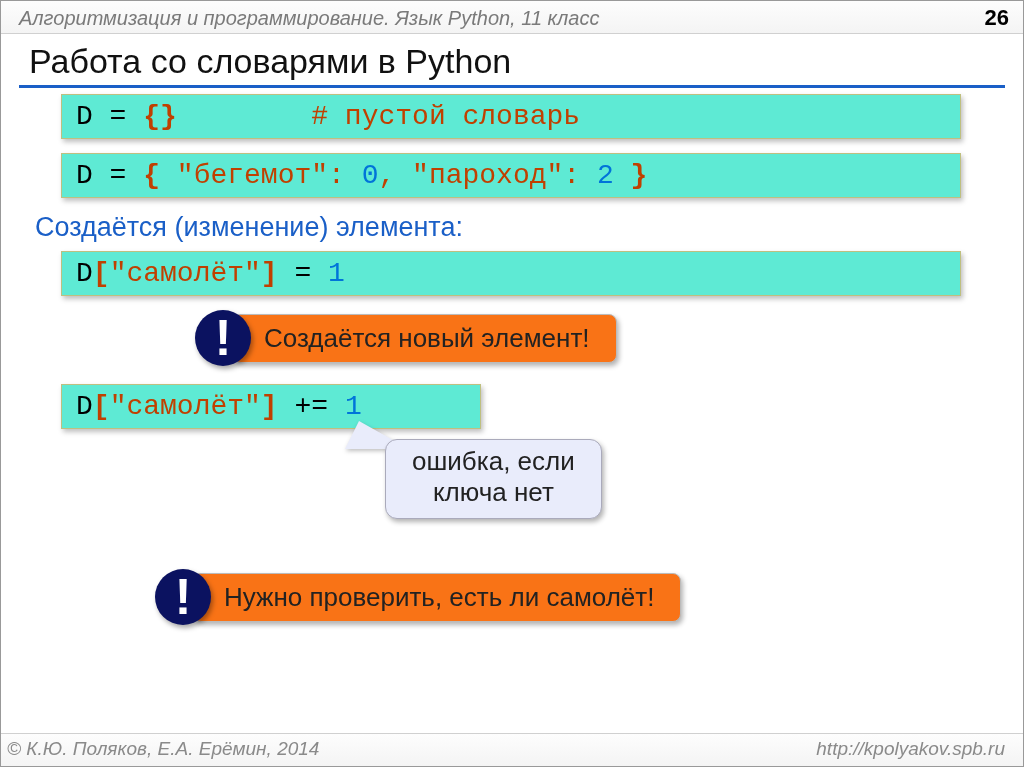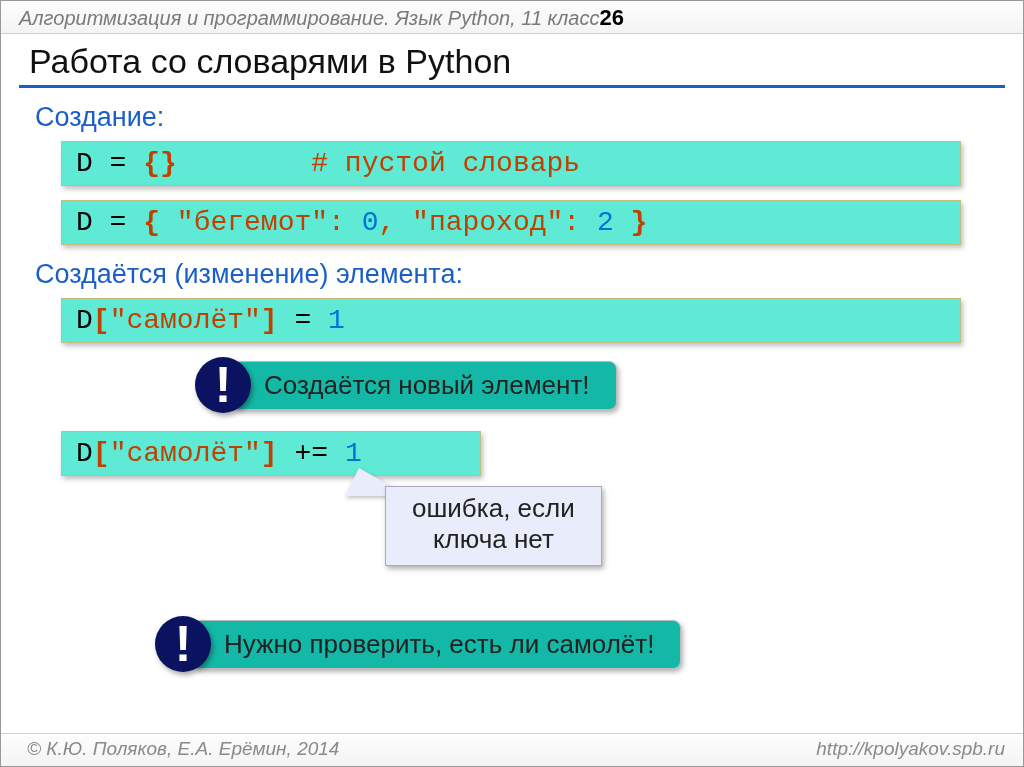--- a/index.html
+++ b/index.html
@@ -13,21 +13,21 @@
   }
   .slide {
     width: 1024px;
     height: 767px;
     border: 1px solid #999;
     display: flex;
     flex-direction: column;
   }
   .header {
     display: flex;
-    justify-content: flex-start;
+    justify-content: space-between;
     align-items: center;
     padding: 4px 14px 2px 18px;
     font-style: italic;
     color: #7a7a7a;
     font-size: 20px;
     border-bottom: 1px solid #d0d0d0;
     background: linear-gradient(#fdfdfd,#f4f4f4);
   }
   .pagenum { color:#000; font-weight:bold; font-style: normal; font-size:22px; }
   .title {
@@ -72,58 +72,58 @@
     color: #fff;
     font-weight: bold;
     font-size: 50px;
     display:flex; align-items:center; justify-content:center;
     margin-right: -18px;
     z-index:2;
     box-shadow: 2px 3px 5px rgba(0,0,0,.35);
     line-height:1;
   }
   .callout {
-    background: #14b8a6;
+    background: #f97316;
     border: 1px solid #bbb;
     border-radius: 8px;
     box-shadow: 2px 3px 5px rgba(0,0,0,.3);
     padding: 8px 26px 8px 30px;
     font-size: 26px;
     color:#222;
   }
   .errbox-wrap {
     position: relative;
     margin: -4px 0 10px 0;
     height: 120px;
   }
   .errbox {
     position: absolute;
     left: 350px; top: 0;
     background: #e9ecfb;
     border: 1px solid #aab;
-    border-radius: 0;
+    border-radius: 12px;
     box-shadow: 2px 3px 5px rgba(0,0,0,.3);
     padding: 6px 26px 10px 26px;
     font-size: 26px;
     color:#222;
     text-align: center;
   }
   .pointer {
     position:absolute;
     left: 310px; top: -18px;
     width:0; height:0;
     border-left: 14px solid transparent;
     border-right: 50px solid transparent;
     border-bottom: 28px solid #e9ecfb;
     filter: drop-shadow(1px 2px 2px rgba(0,0,0,.25));
   }
   .footer {
     display:flex;
     justify-content: space-between;
-    padding: 4px 18px 6px 26px;
+    padding: 4px 18px 6px 6px;
     border-top: 1px solid #d0d0d0;
     color:#8a8a8a;
     font-style: italic;
     font-size: 19px;
     background: linear-gradient(#fdfdfd,#f4f4f4);
   }
 </style>
 </head>
 <body>
 
@@ -132,21 +132,20 @@
   <div class="header">
     <span>Алгоритмизация и программирование. Язык Python, 11 класс</span>
     <span class="pagenum">26</span>
   </div>
 
   <div class="title">Работа со словарями в Python</div>
   <div class="rule"></div>
 
   <div class="content">
 
-    <div class="section-h">Создание:</div>
 
     <div class="codebox wide"><span class="tok-d">D</span><span> = </span><span class="tok-bracket">{}</span><span>        </span><span class="tok-comment"># пустой словарь</span></div>
 
     <div class="codebox wide"><span class="tok-d">D</span><span> = </span><span class="tok-bracket">{ </span><span class="tok-str">"бегемот"</span><span class="tok-punc">: </span><span class="tok-num">0</span><span class="tok-punc">, </span><span class="tok-str">"пароход"</span><span class="tok-punc">: </span><span class="tok-num">2</span><span class="tok-bracket"> }</span></div>
 
     <div class="section-h">Создаётся (изменение) элемента:</div>
 
     <div class="codebox wide"><span class="tok-d">D</span><span class="tok-bracket">[</span><span class="tok-str">"самолёт"</span><span class="tok-bracket">]</span><span> = </span><span class="tok-num">1</span></div>
 
     <div class="callout-row">

